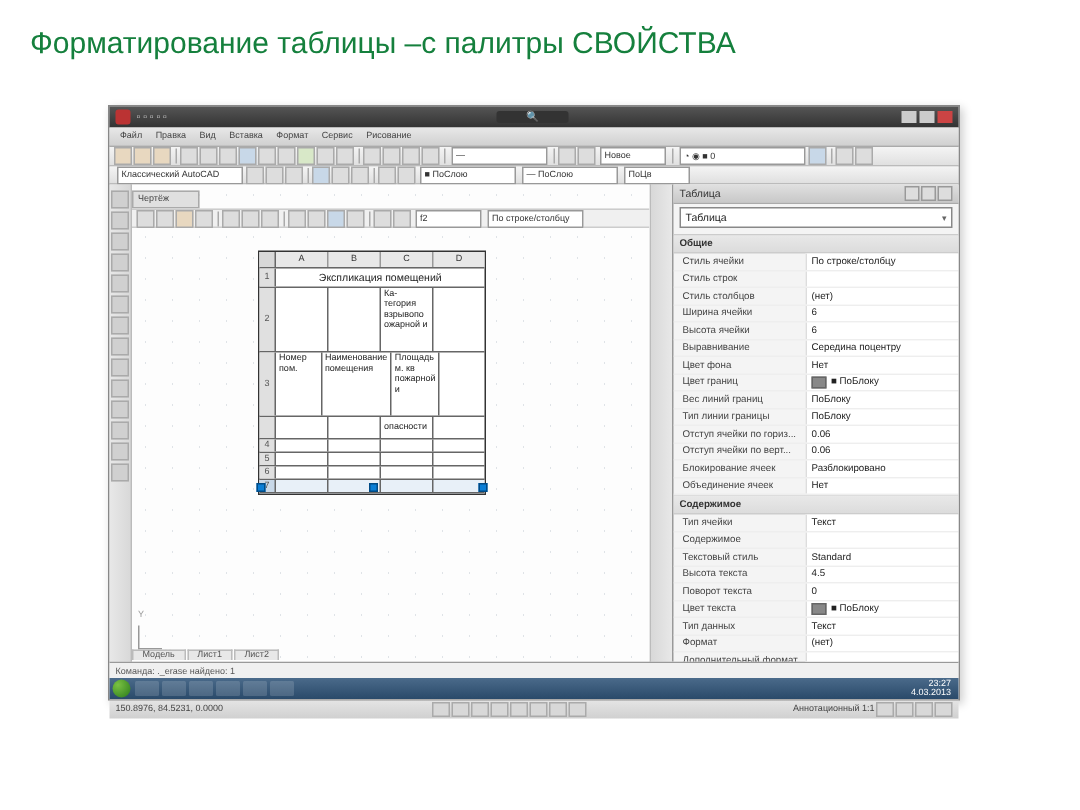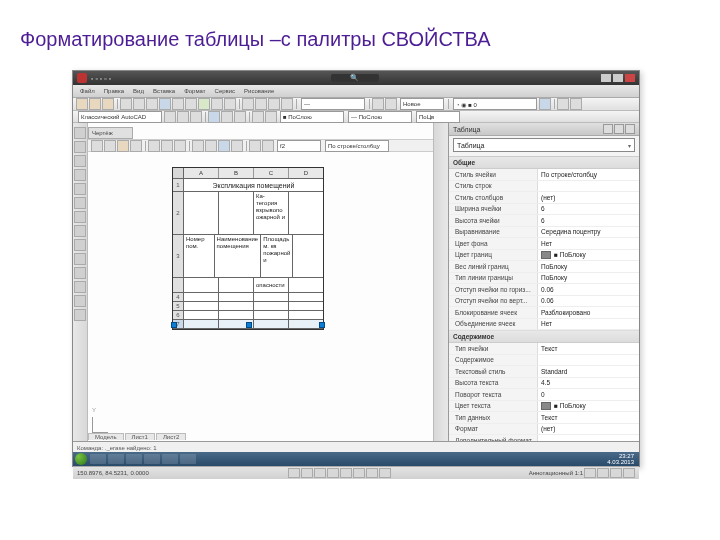--- a/index.html
+++ b/index.html
@@ -1,17 +1,17 @@
 <!DOCTYPE html>
 <html><head>
 <meta charset="utf-8">
 <style>
 body{margin:0;font-family:Tahoma,Arial,sans-serif;background:#fff;font-size:9px;overflow:hidden}
 .page{width:720px;height:540px;position:relative}
-.caption{font-size:20px;color:#4c1d95;padding:28px 20px 10px 20px}
+.caption{font-size:20px;color:#15803d;padding:18px 20px 10px 20px}
 .app{position:absolute;left:72px;top:70px;width:566px;height:395px;background:#e4e4e4;border:1px solid #888;box-shadow:2px 2px 6px rgba(0,0,0,.2)}
 .titlebar{height:14px;background:linear-gradient(#555,#333);display:flex;align-items:center;padding:0 4px;color:#ddd;font-size:7px}
 .titlebar .red{width:10px;height:10px;background:#b33;border-radius:2px;margin-right:4px;flex:none}
 .titlebar .spacer{flex:1}
 .titlebar .winbtn{width:10px;height:8px;background:#ccc;margin-left:2px}
 .ribbon{height:12px;background:linear-gradient(#e8e8e8,#d0d0d0);border-bottom:1px solid #aaa;display:flex;align-items:center;padding:0 4px;font-size:6px;color:#444}
 .ribbon span{margin-right:3px;padding:0 3px;cursor:default}
 .toolbar{height:12px;background:linear-gradient(#f4f4f4,#e0e0e0);border-bottom:1px solid #bbb;display:flex;align-items:center;padding:0 3px}
 .toolbar.tb2{height:11px}
 .tbicon{width:10px;height:10px;background:#ddd;border:1px solid #aaa;margin-right:1px;flex:none}

